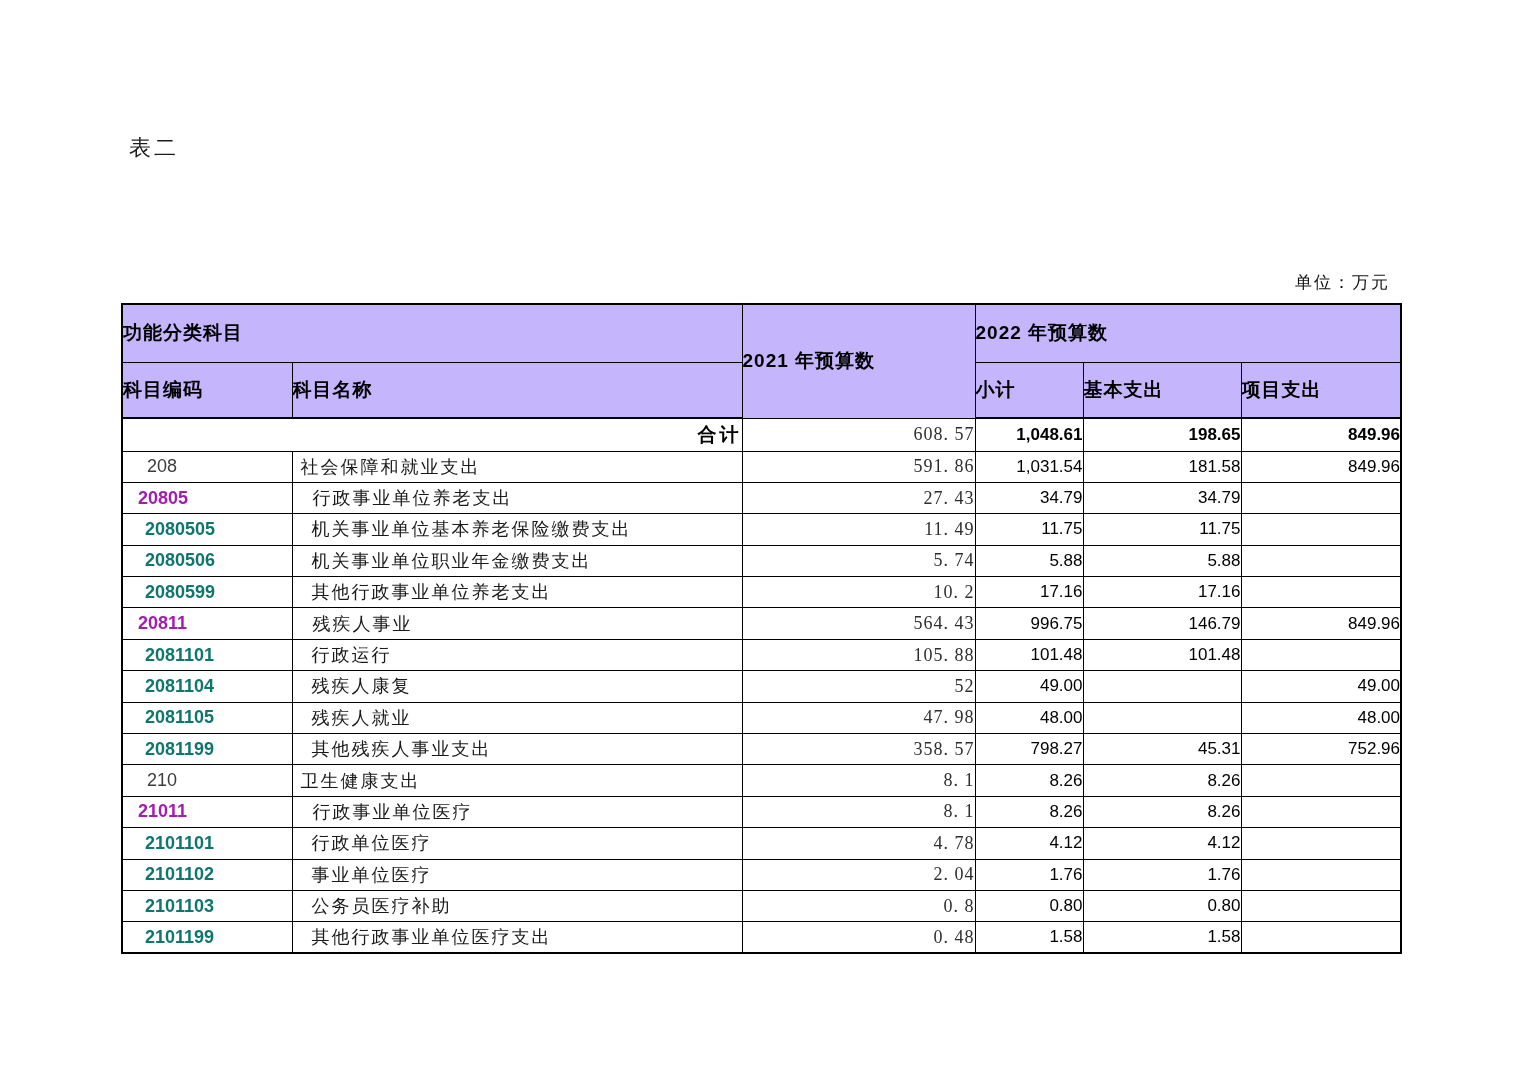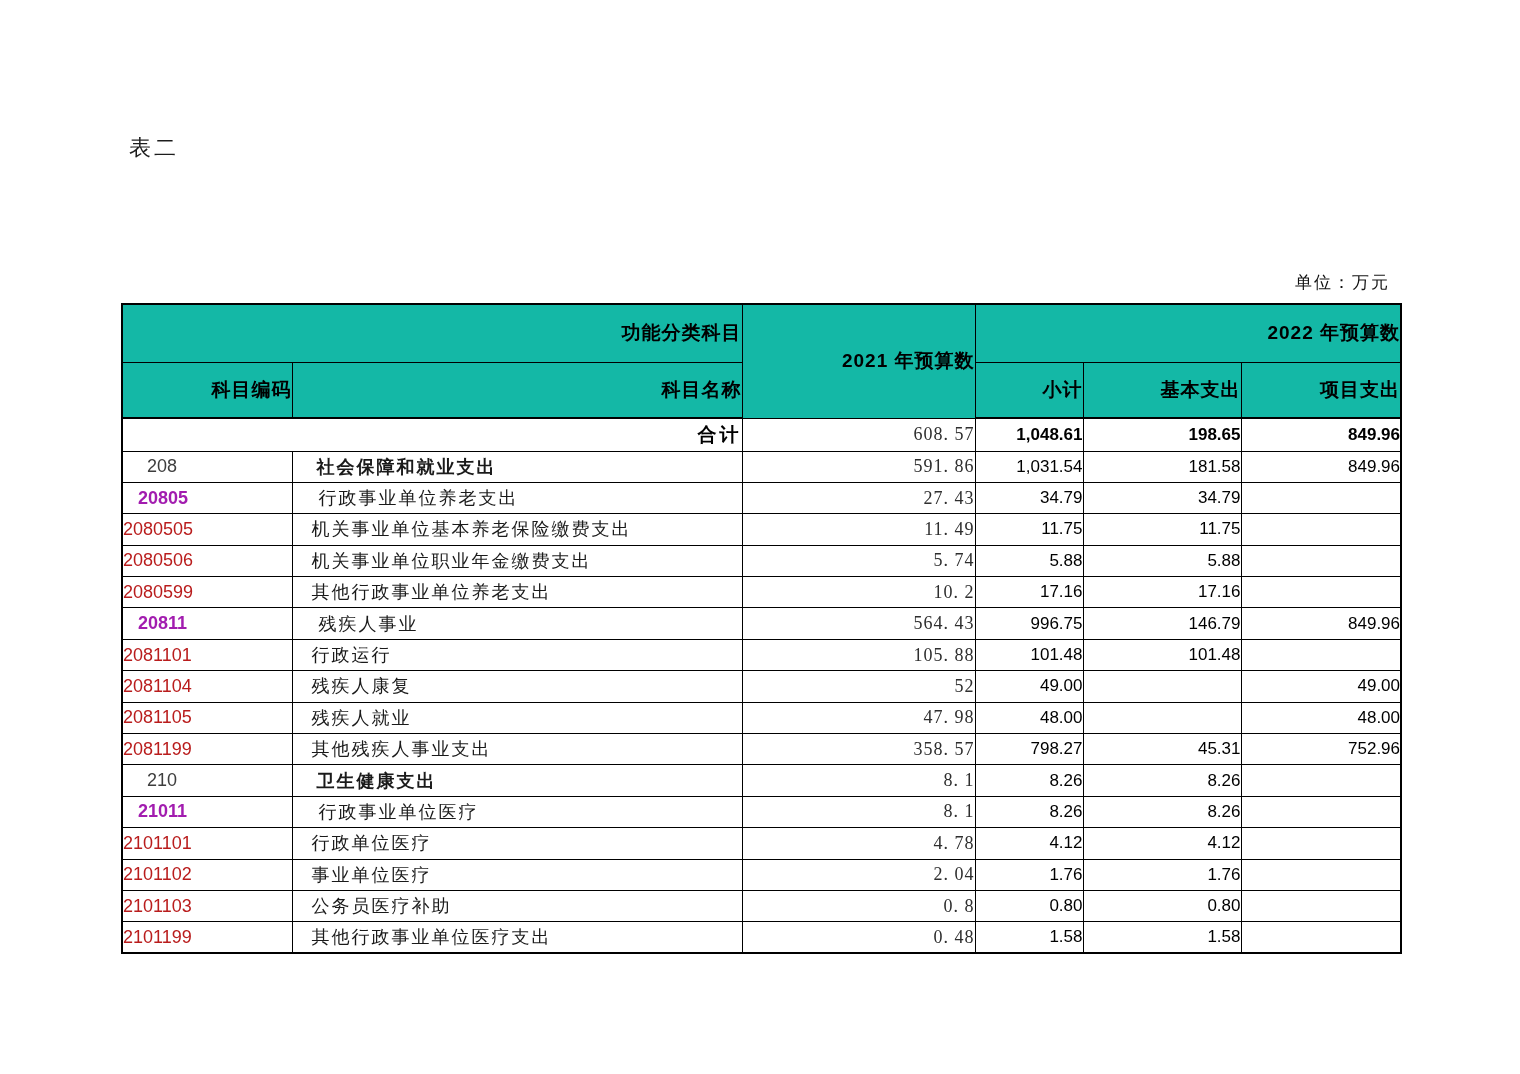--- a/index.html
+++ b/index.html
@@ -65,45 +65,45 @@
     padding: 0;
     overflow: hidden;
     white-space: nowrap;
   }
   thead tr.hrow1 { height: 58px; }
   thead tr.hrow2 { height: 56px; }
   thead th {
     font-family: "Liberation Sans", sans-serif;
     font-weight: 700;
     font-size: 19px;
-    text-align: right;
+    text-align: left;
     vertical-align: middle;
     letter-spacing: 1px;
-    background: #14b8a6;
+    background: #c4b5fd;
   }
   thead tr.hrow2 th { border-bottom: 2px solid #000; }
   tbody tr { height: 31.4px; }
   tbody td { vertical-align: middle; }
   td.code-cell {
     font-family: "Liberation Sans", sans-serif;
     font-size: 18px;
     text-align: left;
   }
   td.code-cell.lv1 { padding-left: 24px; font-weight: 400; color: #3d3d3d; }
   td.code-cell.lv2 { padding-left: 15px; font-weight: 700; color: #a21caf; }
-  td.code-cell.lv3 { font-weight: 400; color: #b91c1c; }
+  td.code-cell.lv3 { padding-left: 22px; font-weight: 700; color: #0f766e; }
   td.name-cell {
     font-family: "Liberation Serif", serif;
     font-size: 18px;
     letter-spacing: 2px;
     color: #1a1a1a;
     text-align: left;
   }
-  td.name-cell.lv1 { padding-left: 24px; font-weight: bold; }
-  td.name-cell.lv2 { padding-left: 26px; }
+  td.name-cell.lv1 { padding-left: 8px; }
+  td.name-cell.lv2 { padding-left: 20px; }
   td.name-cell.lv3 { padding-left: 19px; }
   td.total-label {
     font-family: "Liberation Serif", serif;
     font-size: 19px;
     font-weight: 700;
     text-align: right;
     letter-spacing: 3px;
   }
   td.num2021 {
     font-family: "Liberation Serif", serif;

